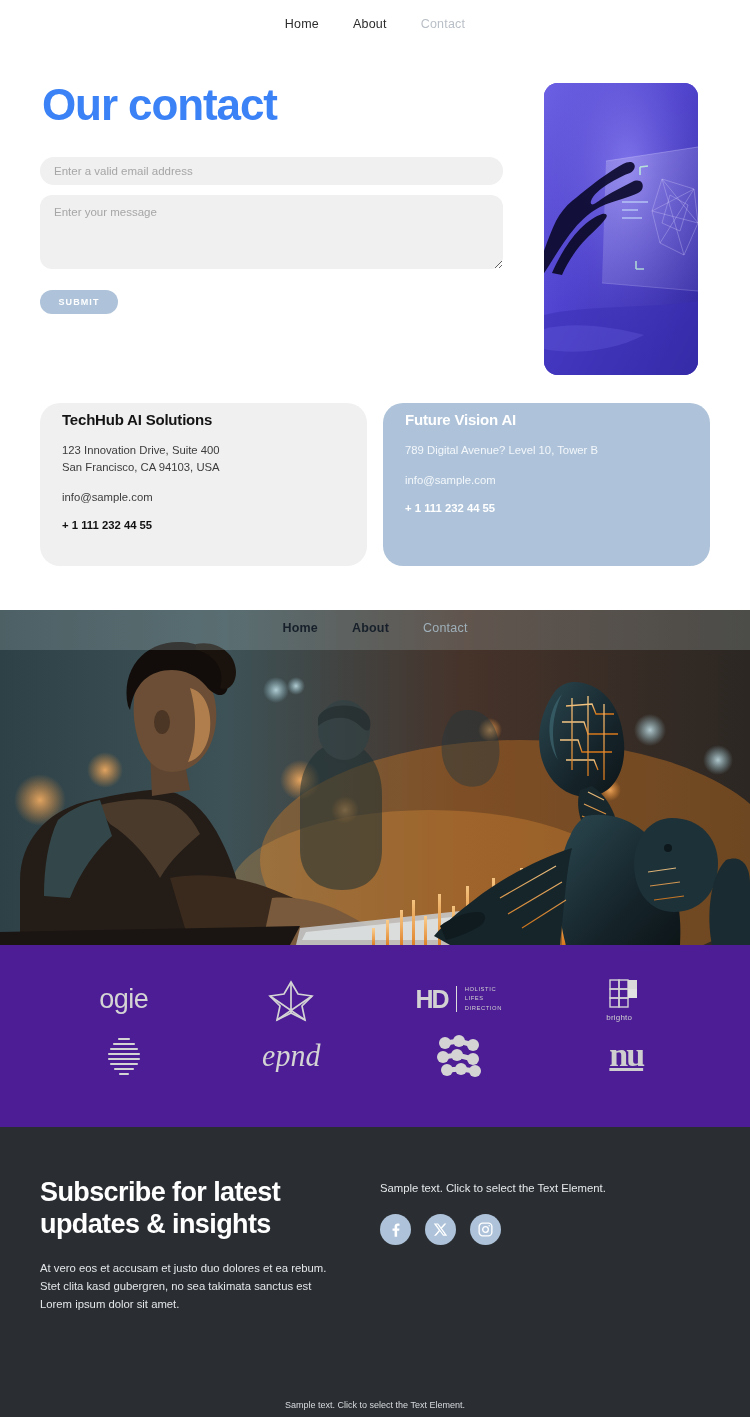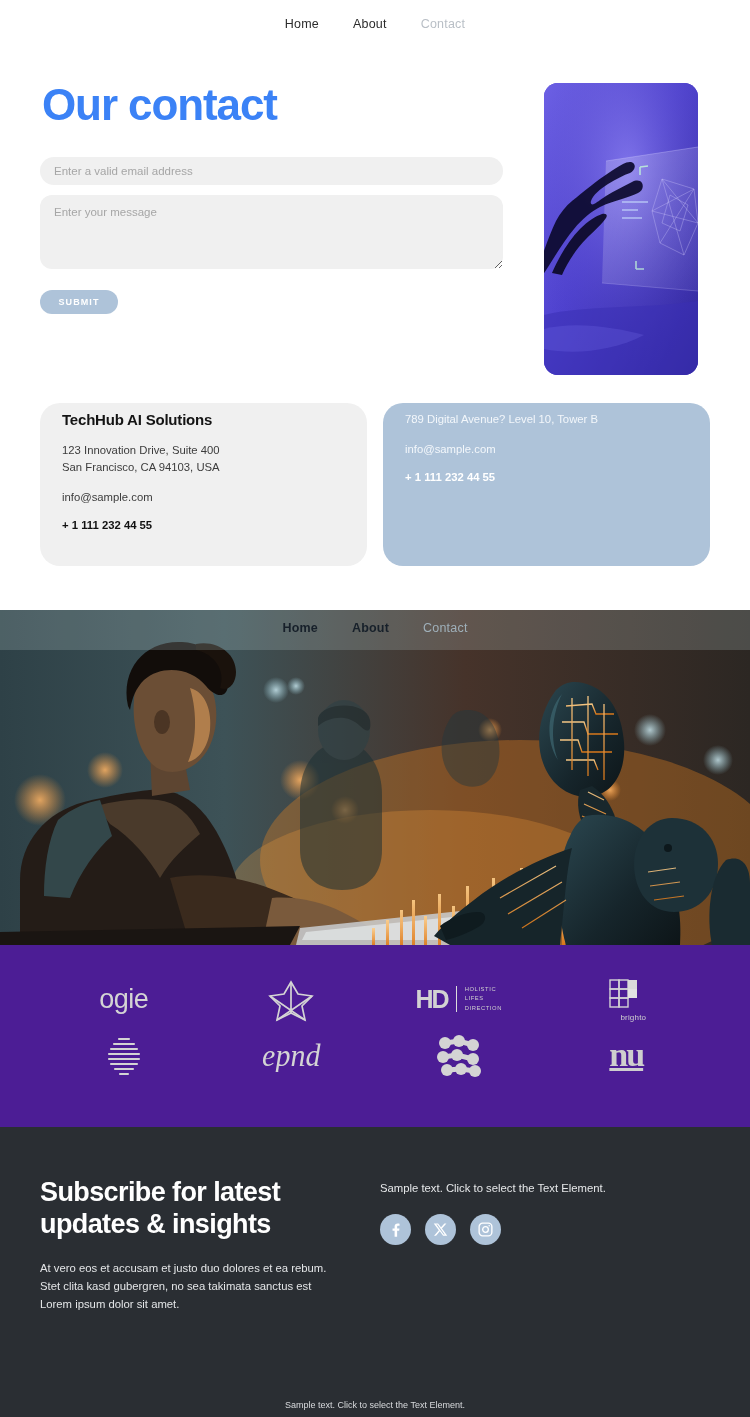--- a/index.html
+++ b/index.html
@@ -181,21 +181,21 @@
   .logo-word{
     font-size:27px;
     color:#d4d4d4;
     letter-spacing:-.5px;
   }
   .logo-word.thin{ font-weight:400; }
   .hd-wrap{ display:flex; align-items:center; gap:8px; color:#d2d2d2; }
   .hd-mark{ font-size:25px; font-weight:700; letter-spacing:-2px; color:#d2d2d2; }
   .hd-rule{ width:1px; height:26px; background:#dcdcdc; }
   .hd-lines{ font-size:5.8px; line-height:1.62; letter-spacing:.6px; color:#cfcfcf; }
-  .brighto-wrap{ display:flex; flex-direction:column; align-items:flex-end; gap:2px; }
+  .brighto-wrap{ display:flex; flex-direction:column; align-items:flex-start; gap:2px; }
   .brighto-label{ font-size:8px; color:#d0d0d0; letter-spacing:.2px; }
   .epnd{
     font-family:"Liberation Serif", serif;
     font-size:30px;
     font-style:italic;
     color:#d4d4d4;
     transform:scaleY(1.05);
   }
   .nu-word{
     font-family:"Liberation Serif", serif;
@@ -338,20 +338,21 @@
     <div class="card light">
       <div class="card-title">TechHub AI Solutions</div>
       <div class="card-line">123 Innovation Drive, Suite 400</div>
       <div class="card-line">San Francisco, CA 94103, USA</div>
       <div class="card-gap"></div>
       <div class="card-line">info@sample.com</div>
       <div class="card-phone">+ 1 111 232 44 55</div>
     </div>
 
     <div class="card blue">
+      <div class="card-title">Future Vision AI</div>
       <div class="card-line">789 Digital Avenue? Level 10, Tower B</div>
       <div class="card-gap"></div>
       <div class="card-line">info@sample.com</div>
       <div class="card-phone">+ 1 111 232 44 55</div>
     </div>
   </div>
 </section>
 
 <section class="photo-band">
   <svg viewBox="0 0 750 335" preserveAspectRatio="none" aria-hidden="true">

